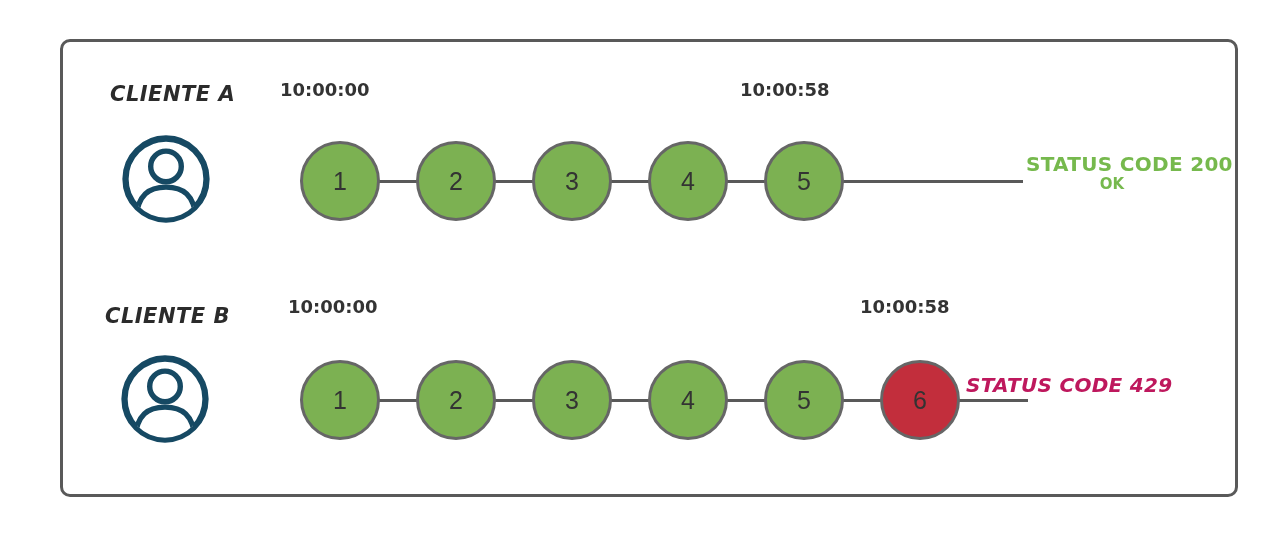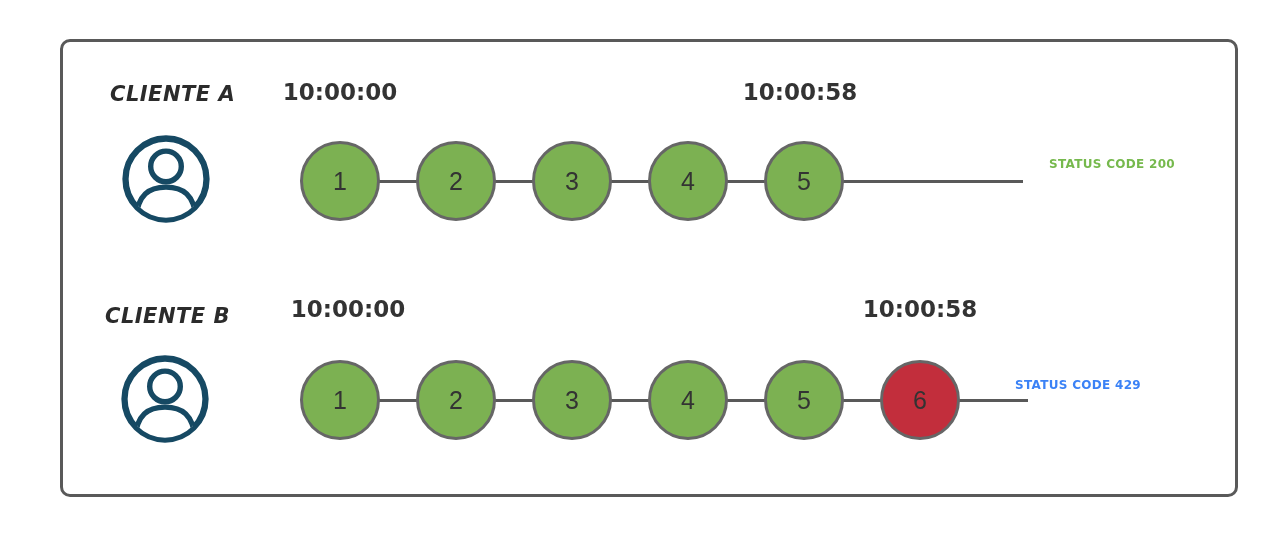--- a/index.html
+++ b/index.html
@@ -35,23 +35,23 @@
     letter-spacing: 0.5px;
     color: #2b2b2b;
     white-space: nowrap;
   }
   .name-a { left: 110px; top: 82px; }
   .name-b { left: 105px; top: 304px; }
 
   .timestamp {
     position: absolute;
     width: 120px;
-    text-align: center;
+    text-align: left;
     font-weight: 700;
-    font-size: 23px;
+    font-size: 18px;
     color: #333333;
     white-space: nowrap;
   }
   .ts-a-start { left: 280px; top: 79px; }
   .ts-a-end   { left: 740px; top: 79px; }
   .ts-b-start { left: 288px; top: 296px; }
   .ts-b-end   { left: 860px; top: 296px; }
 
   .avatar { position: absolute; width: 90px; height: 90px; }
   .avatar-a { left: 121px; top: 134px; }
@@ -89,22 +89,22 @@
   .req[data-status="rejected"] { background: #C22E3C; }
 
   .status {
     position: absolute;
     width: 172px;
     text-align: center;
     font-weight: 700;
     white-space: nowrap;
   }
   .status-a { left: 1026px; top: 154px; color: #76B94D; }
-  .status-b { left: 992px; top: 375px; color: #3b82f6; }
-  .status .code   { font-size: 12px; line-height: 21px; letter-spacing: 0.3px; }
+  .status-b { left: 966px; top: 375px; color: #be185d; font-style: italic; }
+  .status .code   { font-size: 20px; line-height: 21px; letter-spacing: 0.3px; }
   .status .detail { font-size: 15px; line-height: 19px; }
 </style>
 </head>
 <body>
 
 <div class="canvas">
 
   <div class="frame"></div>
 
   <div class="client-name name-a">CLIENTE A</div>
@@ -131,20 +131,21 @@
   <div class="chain chain-a">
     <div class="req" data-status="accepted">1</div>
     <div class="req" data-status="accepted">2</div>
     <div class="req" data-status="accepted">3</div>
     <div class="req" data-status="accepted">4</div>
     <div class="req" data-status="accepted">5</div>
   </div>
 
   <div class="status status-a">
     <div class="code">STATUS CODE 200</div>
+    <div class="detail">OK</div>
   </div>
 
   <div class="client-name name-b">CLIENTE B</div>
   <div class="timestamp ts-b-start">10:00:00</div>
   <div class="timestamp ts-b-end">10:00:58</div>
 
   <div class="avatar avatar-b">
     <svg viewBox="0 0 100 100" width="90" height="90" aria-hidden="true">
       <defs>
           <clipPath id="avclip-b">

